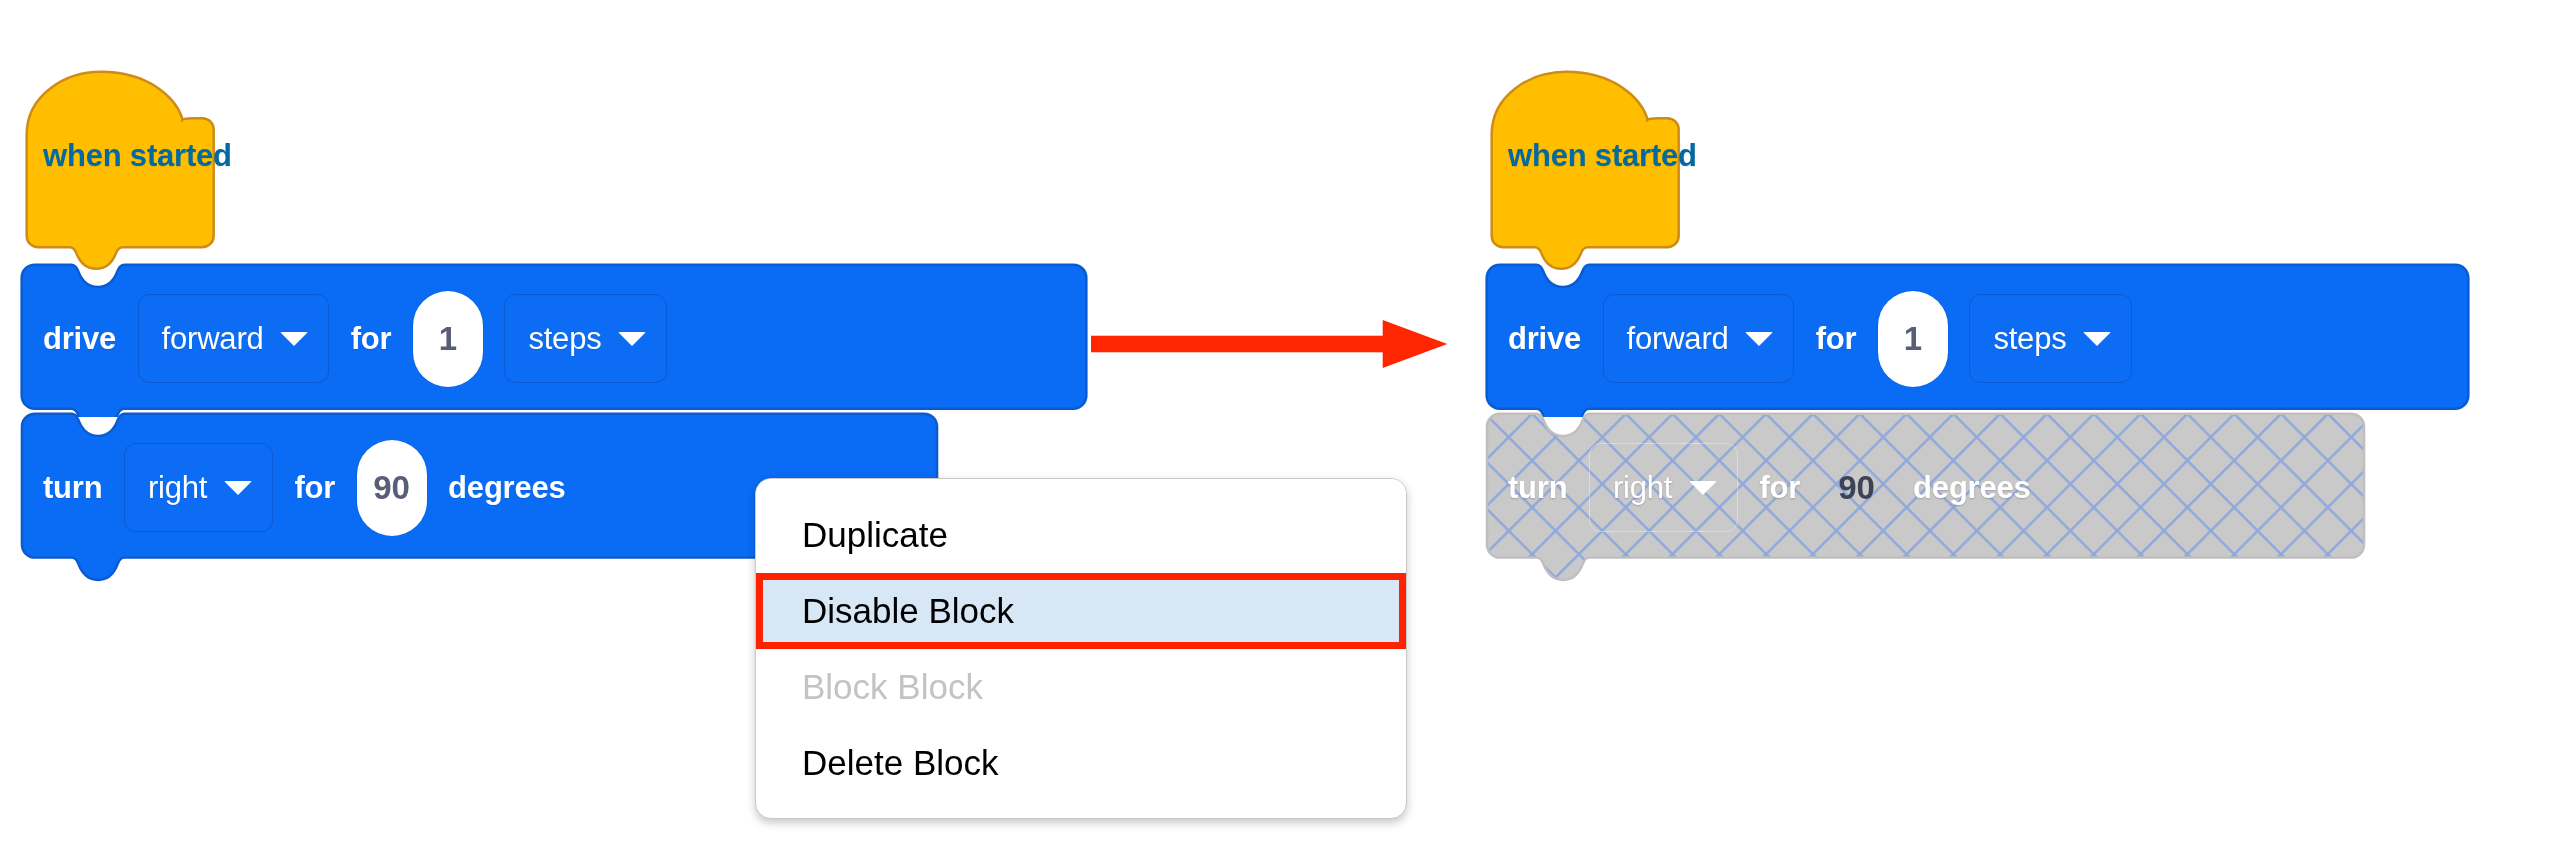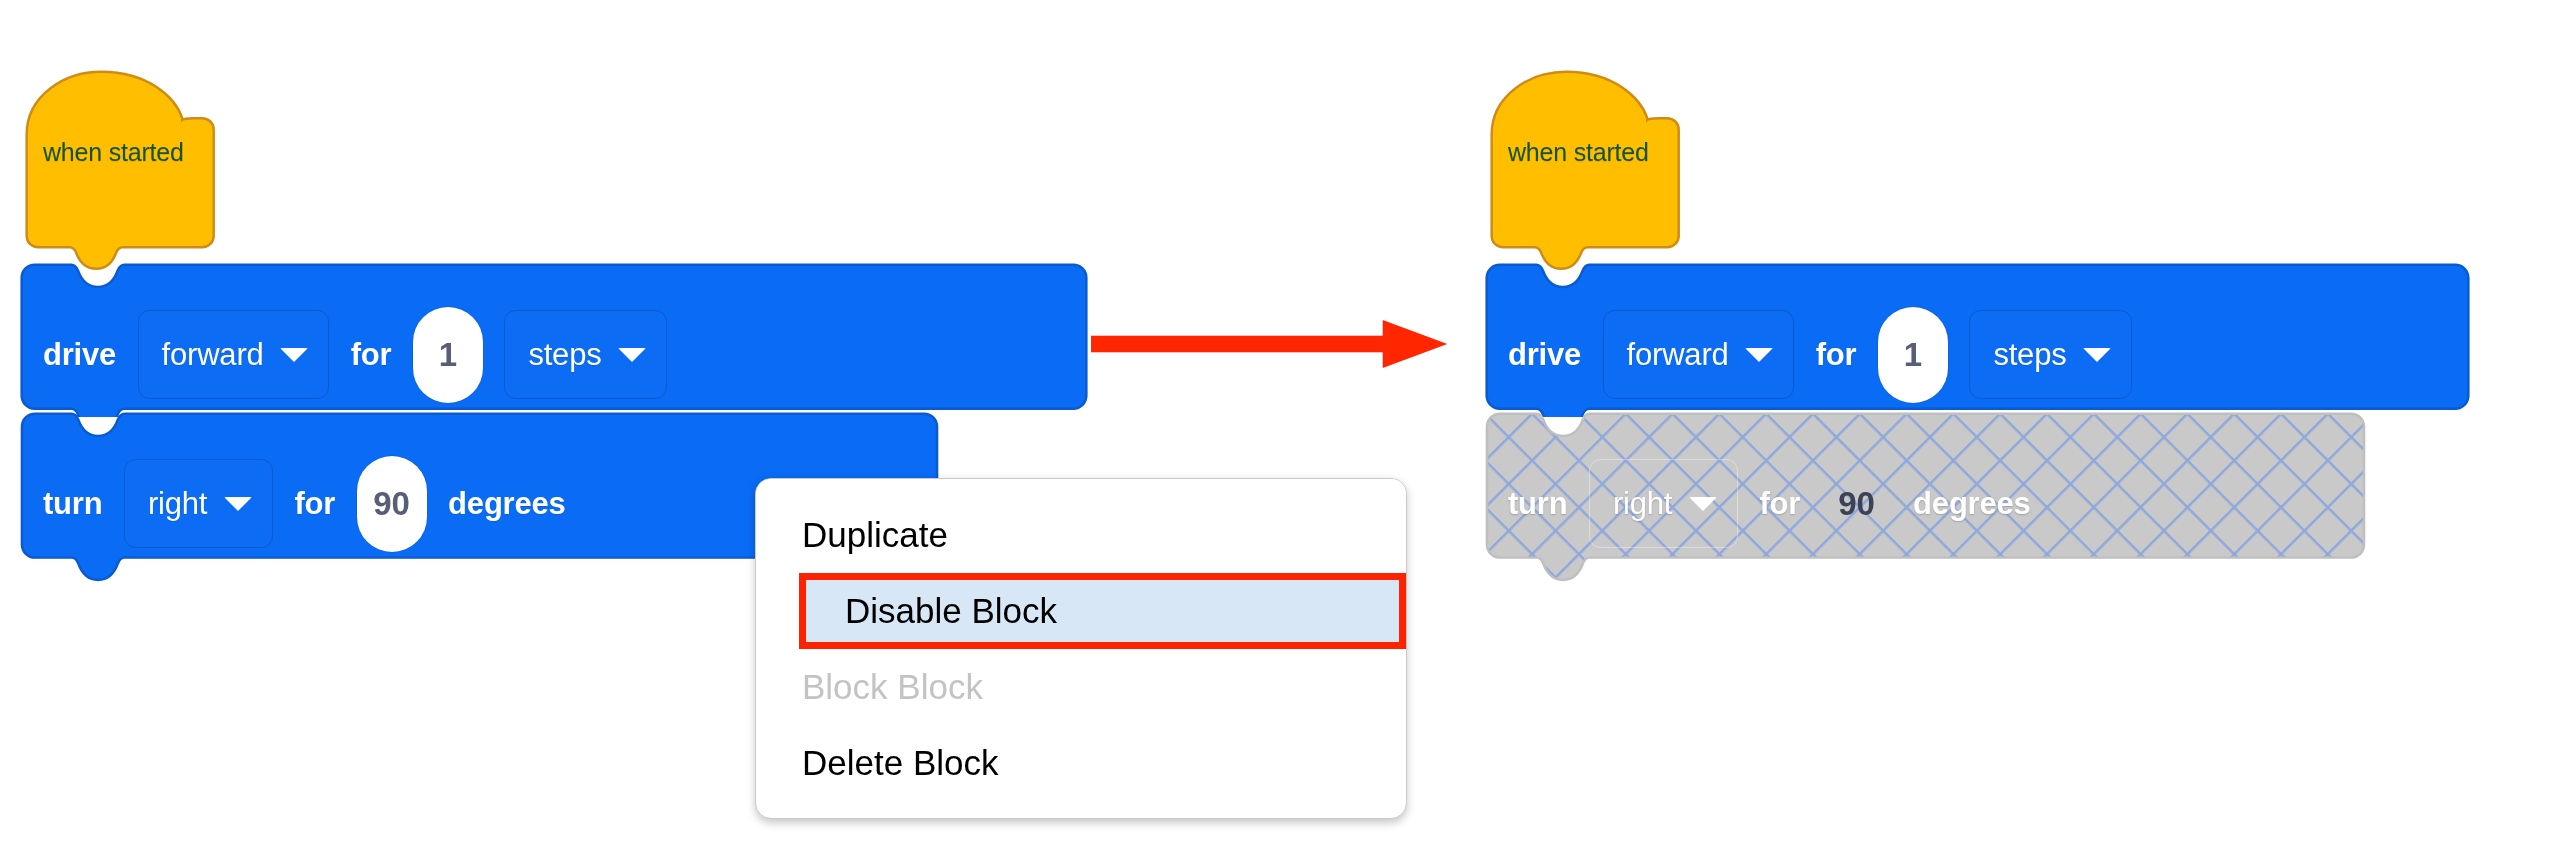--- a/index.html
+++ b/index.html
@@ -29,35 +29,35 @@
   .hat-wrap {
     position: absolute;
     width: 192px;
     height: 207px;
   }
   .hat-svg { position: absolute; left: 0; top: 0; }
   .hat-label {
     position: absolute;
     left: 18px;
     top: 73px;
-    font-size: 25px;
-    font-weight: normal;
-    color: #14532d;
+    font-size: 31px;
+    font-weight: bold;
+    color: #0369a1;
     letter-spacing: -0.2px;
     white-space: nowrap;
     text-shadow: 0 0.8px 0.8px rgba(0,0,0,0.10);
   }
 
   
   .cmd-wrap { position: absolute; }
   .cmd-svg  { position: absolute; left: 0; top: 0; }
   .cmd-row {
     position: absolute;
     left: 0;
-    top: 16px;
+    top: 0;
     height: 100%;
     display: flex;
     align-items: center;
     padding-left: 23px;
     gap: 21.5px;
     pointer-events: none;
   }
   .cmd-text {
     font-size: 31px;
     font-weight: bold;
@@ -159,21 +159,20 @@
   }
   .ctx-item.disabled { color: #c3c3c3; }
   .ctx-item.selected {
     background: #d7e7f5;
     border-top: 7.4px solid #ff2200;
     border-bottom: 7.4px solid #ff2200;
     outline: 7.4px solid #ff2200;
     outline-offset: -7.4px;
     position: relative;
     z-index: 2;
-    margin-left: 43px;
   }
   .ctx-spacer { height: 18px; background: #ffffff; }
 </style>
 </head>
 <body>
 
 <div class="stage">
 
   <div class="stack" style="left:0px; top:0px;">
 

